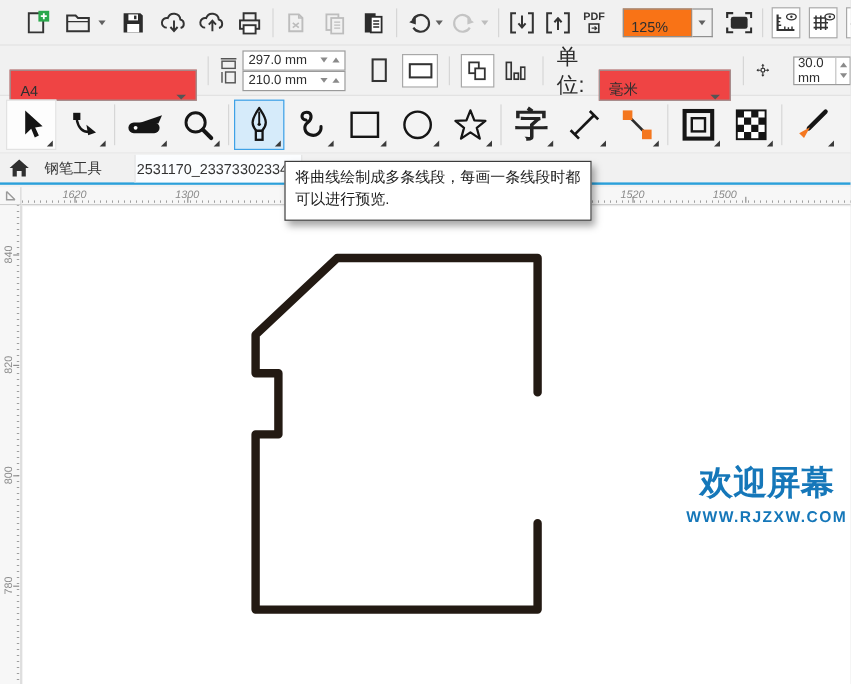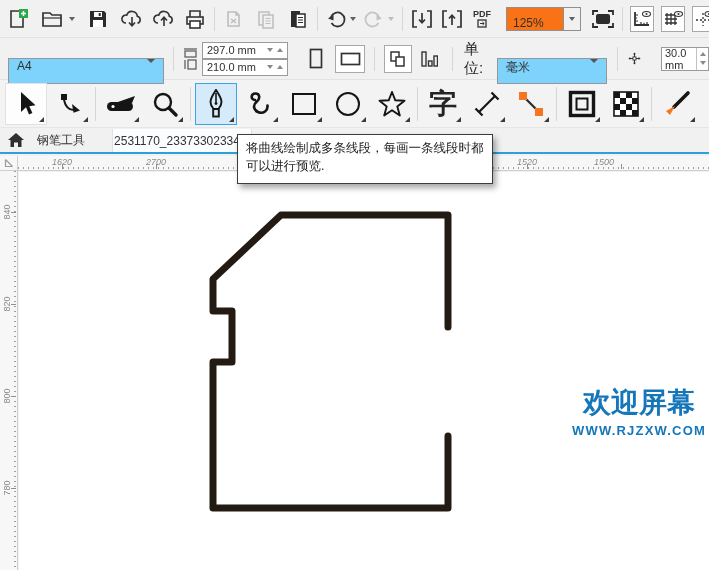--- a/index.html
+++ b/index.html
@@ -1,29 +1,29 @@
 <!DOCTYPE html>
 <html style="--accent-blue: #2ba0da; --tool-active-bg: #d6ebfa; --tool-active-border: #3ea1e6; --watermark-blue: #1577b9; --connector-orange: #f4771f; --new-doc-green: #2aa84c; --shape-stroke: #231a13;"><head>
 <meta charset="utf-8">
 <style>
 *{box-sizing:border-box;margin:0;padding:0}
 html,body{background:#ddd}
 body{font-family:"Liberation Sans",sans-serif;}
 .app{position:relative;width:709px;height:570px;background:#f1f1f1;overflow:hidden;color:#2f2f2f;font-size:12px;}
 .bar{display:flex;align-items:center;}
-.r1{height:38px;padding-left:6px;border-bottom:1px solid #e2e2e2;}
+.r1{height:38px;padding-left:19px;border-bottom:1px solid #e2e2e2;}
 .r2{height:42px;padding-left:8px;border-bottom:1px solid #e2e2e2;}
 .r3{height:48px;padding-left:4px;border-bottom:1px solid #e6e6e6;background:#f3f3f3;}
 .tbtn{height:26px;min-width:24px;display:flex;align-items:center;justify-content:center;border:1px solid transparent;flex:none;}
 .bordered{border:1px solid #a8a8a8;background:#fff;}
 .sep{width:1px;height:24px;background:#d6d6d6;margin:0 7px;flex:none;}
 .sep3{width:1px;height:34px;background:#d6d6d6;margin:0 3px;flex:none;}
 .ddarr{width:0;height:0;border-top:4px solid #606060;border-left:3.5px solid transparent;border-right:3.5px solid transparent;margin-left:4px;flex:none;}
 .ddarr.gray{border-top-color:#bdbdbd}
-.combo{border:1px solid #979797;background:#7dd3fc;display:flex;align-items:flex-start;padding:0 8px;flex:none;margin-top:24px;}
+.combo{border:1px solid #979797;background:#ef4444;display:flex;align-items:flex-end;padding:0 8px;flex:none;margin-top:24px;}
 .combo .carr{margin-left:auto;width:0;height:0;border-top:4px solid #555;border-left:4px solid transparent;border-right:4px solid transparent;}
 .zoomfield{width:58px;height:24px;border:1px solid #8f8f8f;background:#f97316;display:flex;align-items:flex-end;padding:0 6px;font-size:12px;flex:none;}
 .zoomarr{width:17px;height:24px;border:1px solid #8f8f8f;border-left:none;background:#f1f1f1;display:flex;align-items:center;justify-content:center;flex:none;}
 .pagespin{width:86px;height:17px;border:1px solid #9a9a9a;background:#fff;font-size:11px;display:flex;align-items:center;padding:0 4px;flex:none;}
 .spinarrs{margin-left:auto;display:flex;gap:4px;align-items:center;}
 .tri-d{width:0;height:0;border-top:4px solid #8a8a8a;border-left:3px solid transparent;border-right:3px solid transparent;}
 .tri-u{width:0;height:0;border-bottom:4px solid #8a8a8a;border-left:3px solid transparent;border-right:3px solid transparent;}
 .nudgespin{width:48px;height:24px;border:1px solid #9a9a9a;background:#fff;font-size:11px;display:flex;align-items:center;flex:none;}
 .nudgespin .val{padding:0 3px;flex:1}
 .nudgespin .col{width:12px;height:22px;border-left:1px solid #c2c2c2;display:flex;flex-direction:column;align-items:center;justify-content:space-evenly;}
@@ -244,21 +244,21 @@
         </svg>
     </div>
     <div class="tbtn" style="margin-left:5px">
       <svg width="18" height="18" viewBox="0 0 18 18">
           <rect x="2" y="2" width="4" height="14" fill="none" stroke="#333" stroke-width="1.4"></rect>
           <rect x="8.5" y="11" width="3.5" height="5" fill="none" stroke="#333" stroke-width="1.4"></rect>
           <rect x="14" y="6" width="3.5" height="10" fill="none" stroke="#333" stroke-width="1.4"></rect>
         </svg>
     </div>
     <div class="sep" style="margin:0 11px"></div>
-    <span style="font-size:15px;color:#2b2b2b">单位:</span>
+    <span style="font-size:18px;color:#2b2b2b">单位:</span>
     <div class="combo" style="width:110px;height:26px;margin-left:7px">
       <span>毫米</span>
       <span class="carr"></span>
     </div>
     <div class="sep" style="margin:0 10px"></div>
     <svg width="17" height="17" viewBox="0 0 17 17">
         <path d="M8.5 2 v13 M2 8.5 h13" stroke="#333" stroke-width="1.4"></path>
         <path d="M8.5 0.5 l2 2.5 h-4 z M8.5 16.5 l2 -2.5 h-4 z M0.5 8.5 l2.5 -2 v4 z M16.5 8.5 l-2.5 -2 v4 z" fill="#333"></path>
         <rect x="6.5" y="6.5" width="4" height="4" fill="#fff" stroke="#333" stroke-width="1.2"></rect>
       </svg>
@@ -393,21 +393,21 @@
 
   <div class="corner">
     <svg width="10" height="10" viewBox="0 0 10 10">
         <path d="M1.5 1.5 V8.5 H8.5 M1.5 1.5 L8.5 8.5" fill="none" stroke="#9a9a9a" stroke-width="1.2"></path>
       </svg>
   </div>
 
   <div class="hruler">
     <div class="dots"></div>
     <span class="hlabel" style="left:44px">1620</span>
-    <span class="hlabel" style="left:138px">2700</span>
+    <span class="hlabel" style="left:138px">1300</span>
     <span class="hlabel" style="left:509px">1520</span>
     <span class="hlabel" style="left:586px">1500</span>
     <i class="htick" style="left:44px"></i>
     <i class="htick" style="left:138px"></i>
     <i class="htick" style="left:232px"></i>
     <i class="htick" style="left:509px"></i>
     <i class="htick" style="left:603px"></i>
   </div>
 
   <div class="vruler">

